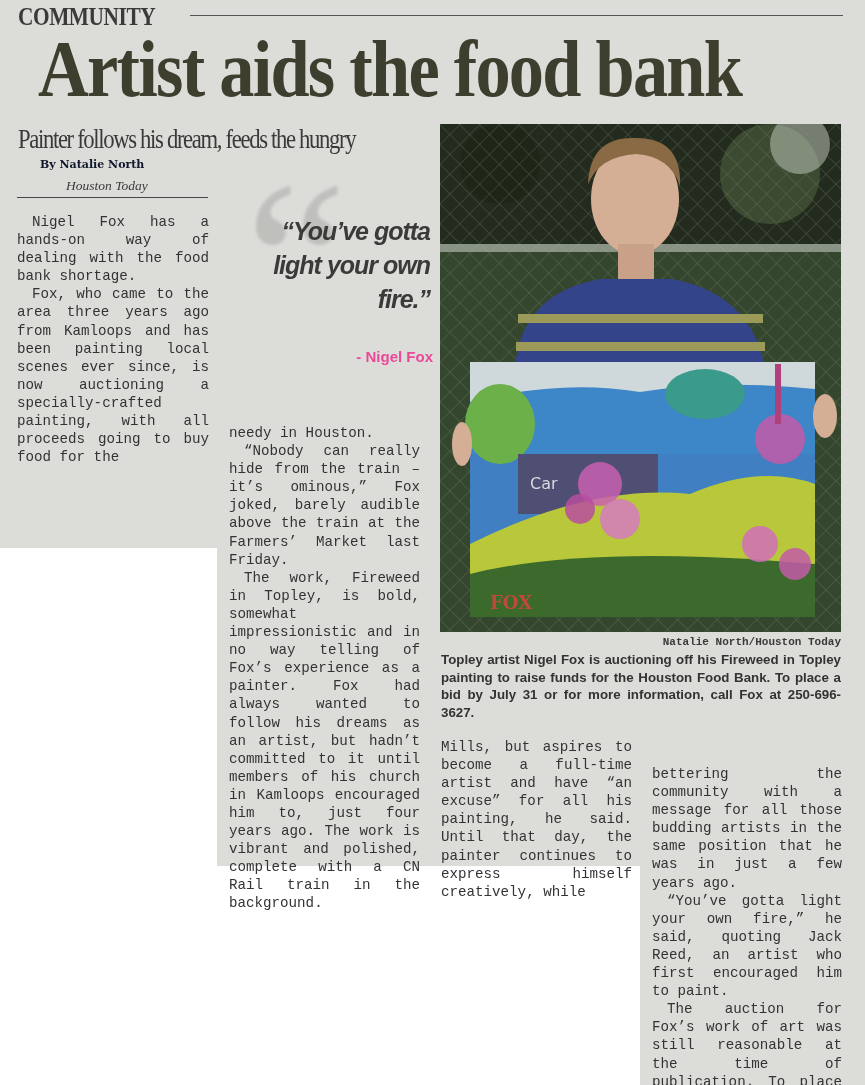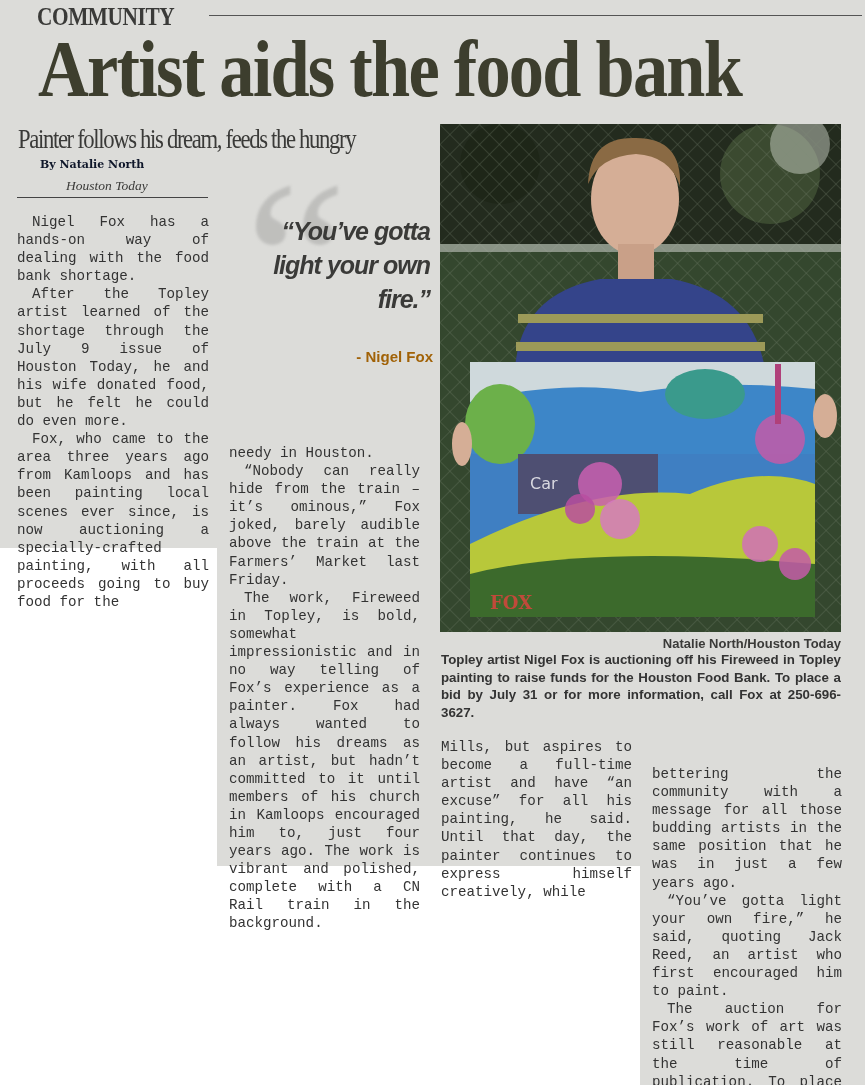--- a/index.html
+++ b/index.html
@@ -1,34 +1,34 @@
 <!DOCTYPE html>
 <html><head>
 <meta charset="utf-8">
 <style>
   html, body { margin:0; padding:0; }
   body { width:865px; height:1085px; position:relative; background:#ffffff; overflow:hidden; font-family:"DejaVu Serif", serif; color:#2e2e2c; }
   .paper { position:absolute; background:#dcdcd9; }
-  .section-row { position:absolute; left:18px; top:2px; width:825px; height:28px;margin-left:19px; }
+  .section-row { position:absolute; left:18px; top:2px; width:825px; height:28px; }
   .section-label { position:absolute; left:0; top:0; font-family:"Liberation Serif", serif; font-weight:bold; font-size:26px; letter-spacing:-0.5px; color:#3a3a38; transform:scaleX(0.82); transform-origin:left top; }
   .section-rule { position:absolute; left:172px; right:0; top:13px; height:1px; background:#555; }
   .headline { position:absolute; left:38px; top:24px; font-family:"Liberation Serif", serif; font-weight:bold; font-size:80px; line-height:90px; color:#3d3e2e; letter-spacing:-2px; white-space:nowrap; transform:scaleX(0.88); transform-origin:left top; }
   .deck { position:absolute; left:18px; top:124px; font-family:"Liberation Serif", serif; font-size:27px; color:#3a3a38; letter-spacing:-1.6px; white-space:nowrap; transform:scaleX(0.84); transform-origin:left top; }
   .byline { position:absolute; left:40px; top:158px; font-family:"DejaVu Serif", serif; font-weight:bold; font-size:11px; color:#0f172a; }
   .byline-org { position:absolute; left:66px; top:178px; font-family:"Liberation Serif", serif; font-style:italic; font-size:13.5px; color:#3a3a38;text-align:center; }
   .byline-rule { position:absolute; left:17px; top:197px; width:191px; height:1px; background:#444; }
   .col { position:absolute; font-family:"DejaVu Serif", serif; font-size:14.2px; line-height:18.1px; color:#333; text-align:justify; }
   .col p { margin:0; text-indent:15px;font-family:Liberation Mono, monospace; }
   .col p.noindent { text-indent:0; }
   .pullquote { position:absolute; left:235px; top:178px; width:200px; height:200px; }
   .pq-marks { position:absolute; left:10px; top:-30px; font-family:"Liberation Serif", serif; font-size:230px; color:#a8a8a6; opacity:0.55; line-height:230px; filter:blur(1.5px); }
   .pq-text { position:absolute; left:0; top:36px; width:195px; text-align:right; font-family:"Liberation Sans", sans-serif; font-weight:bold; font-style:italic; font-size:25px; line-height:34px; color:#3a3a38; letter-spacing:-1px; }
-  .pq-attr { position:absolute; right:2px; top:170px; font-family:"Liberation Sans", sans-serif; font-weight:bold; font-size:15px; color:#a16207;margin-left:31px; }
+  .pq-attr { position:absolute; right:2px; top:170px; font-family:"Liberation Sans", sans-serif; font-weight:bold; font-size:15px; color:#ec4899;margin-left:31px; }
   .photo { position:absolute; left:440px; top:124px; width:401px; height:508px; background:#c4b5fd; overflow:hidden; }
-  .photo-credit { position:absolute; right:24px; top:636px; font-family:Liberation Sans, sans-serif; font-weight:bold; font-size:13px; color:#3a3a38; }
+  .photo-credit { position:absolute; right:24px; top:636px; font-family:Liberation Mono, monospace; font-weight:bold; font-size:11px; color:#3a3a38; }
   .caption { position:absolute; left:441px; top:651px; width:400px; font-family:"Liberation Sans", sans-serif; font-weight:bold; font-size:13.3px; line-height:17.5px; color:#333; text-align:justify; }
 </style>
 </head>
 <body>
 
 <div class="paper" style="left:0;top:0;width:865px;height:548px;"></div>
 <div class="paper" style="left:217px;top:548px;width:648px;height:318px;"></div>
 <div class="paper" style="left:640px;top:866px;width:225px;height:219px;"></div>
 
 <div class="section-row">
@@ -37,31 +37,30 @@
 </div>
 
 <h1 class="headline" style="margin:0;">Artist aids the food bank</h1>
 <div class="deck">Painter follows his dream, feeds the hungry</div>
 <div class="byline">By Natalie North</div>
 <div class="byline-org">Houston Today</div>
 <div class="byline-rule"></div>
 
 <div class="col" style="left:17px;top:213px;width:192px;">
   <p>Nigel Fox has a hands-on way of dealing with the food bank shortage.</p>
-  <p>After the Topley artist learned of the shortage through the July 9 issue of Houston Today, he and his wife donated food, but he felt he could do even more.</p>
   <p>Fox, who came to the area three years ago from Kamloops and has been painting local scenes ever since,  is now auctioning a specially-crafted painting, with all proceeds going to buy food for the</p>
 </div>
 
 <div class="pullquote">
   <div class="pq-marks">“</div>
   <div class="pq-text">“You’ve gotta light your own fire.”</div>
   <div class="pq-attr">- Nigel Fox</div>
 </div>
 
-<div class="col" style="left:229px;top:424px;width:191px;margin-top:20px;">
+<div class="col" style="left:229px;top:424px;width:191px;">
   <p class="noindent">needy in Houston.</p>
   <p>“Nobody can really hide from the train – it’s ominous,” Fox joked, barely audible above the train at the Farmers’ Market last Friday.</p>
   <p>The work, Fireweed in Topley, is bold, somewhat impressionistic and in no way telling of Fox’s experience as a painter. Fox had always wanted to follow his dreams as an artist, but hadn’t committed to it until members of his church in Kamloops encouraged him to, just four years ago. The work is vibrant and polished, complete with a CN Rail train in the background.</p>
 </div>
 
 <div class="photo">
   <svg width="401" height="508" viewBox="0 0 401 508">
     <defs>
       <pattern id="fence" width="14" height="14" patternUnits="userSpaceOnUse" patternTransform="rotate(45)">
         <rect width="14" height="14" fill="none"></rect>

